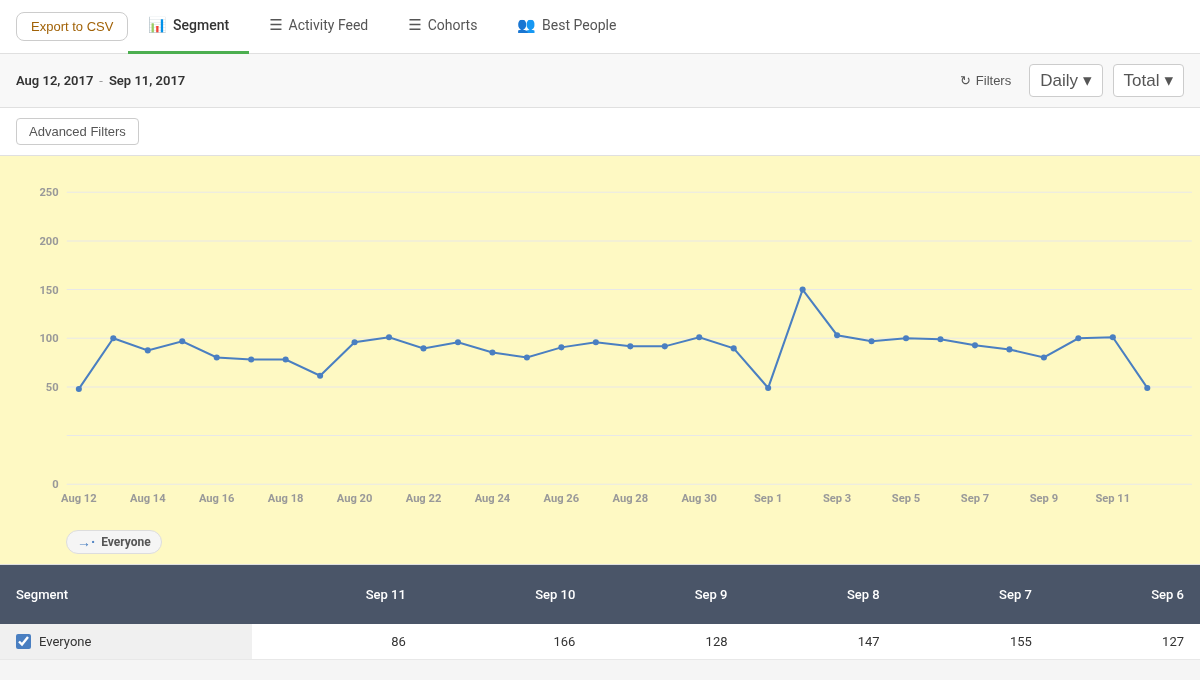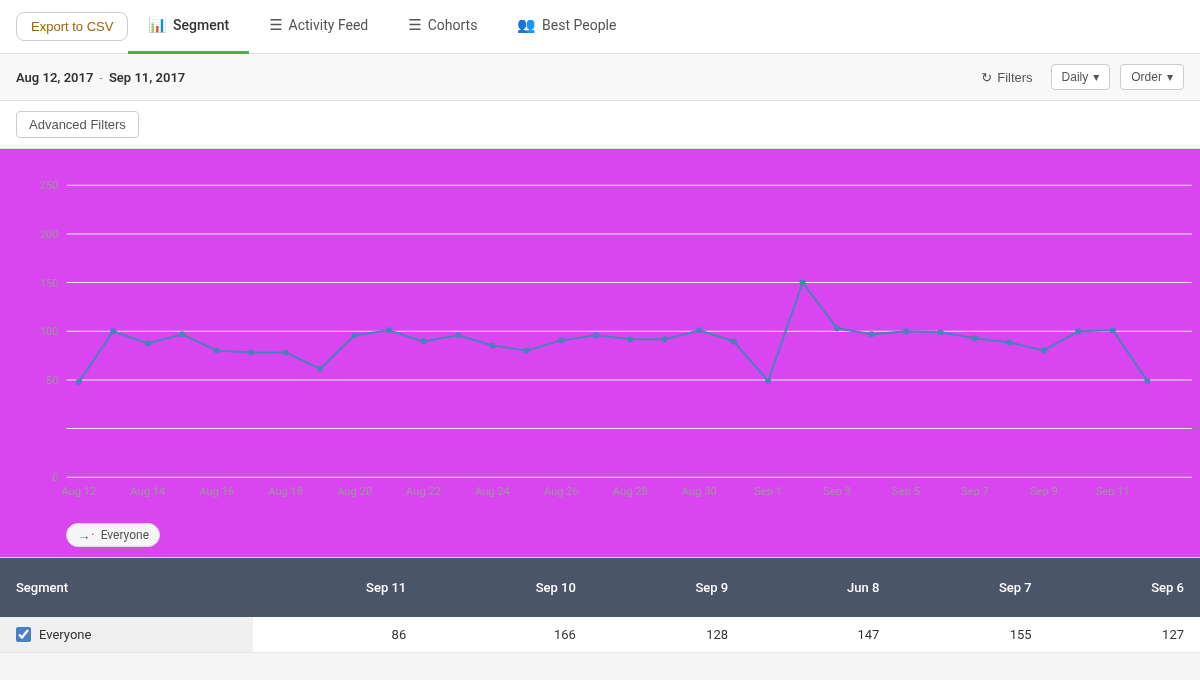--- a/index.html
+++ b/index.html
@@ -104,21 +104,21 @@
     }
     .dropdown-btn {
       display: flex;
       align-items: center;
       gap: 5px;
       background: #fff;
       border: 1px solid #ccc;
       padding: 5px 10px;
       border-radius: 4px;
       cursor: pointer;
-      font-size: 12px;
+      font-size: 17px;
       color: #555;
     }
 
     
     .filters-bar {
       background: #fff;
       border-bottom: 1px solid #e0e0e0;
       padding: 10px 16px;
     }
     .advanced-filters-btn {
@@ -126,23 +126,24 @@
       background: #fff;
       padding: 5px 12px;
       border-radius: 4px;
       cursor: pointer;
       font-size: 13px;
       color: #555;
     }
 
     
     .chart-container {
-      background: #d946ef;
+      background: #fef9c3;
       padding: 16px 0 10px 16px;
       border-bottom: 1px solid #e0e0e0;
+      font-weight: bold;
     }
 
     
     .chart-legend {
       display: flex;
       gap: 12px;
       margin-top: 10px;
       padding-left: 50px;
     }
     .legend-item {
@@ -237,21 +238,21 @@
   <div class="date-bar-right">
     <button class="refresh-btn">
       <span>↻</span>
       <span>Filters</span>
     </button>
     <button class="dropdown-btn">
       <span>Daily</span>
       <span>▾</span>
     </button>
     <button class="dropdown-btn">
-      <span>Order</span>
+      <span>Total</span>
       <span>▾</span>
     </button>
   </div>
 </div>
 
 <div class="filters-bar">
   <button class="advanced-filters-btn">Advanced Filters</button>
 </div>
 
 <div class="chart-container">
@@ -378,21 +379,21 @@
         <th>
           <span>Sep 11</span>
         </th>
         <th>
           <span>Sep 10</span>
         </th>
         <th>
           <span>Sep 9</span>
         </th>
         <th>
-          <span>Jun 8</span>
+          <span>Sep 8</span>
         </th>
         <th>
           <span>Sep 7</span>
         </th>
         <th>
           <span>Sep 6</span>
         </th>
       </tr>
     </thead>
     <tbody id="table-body">

